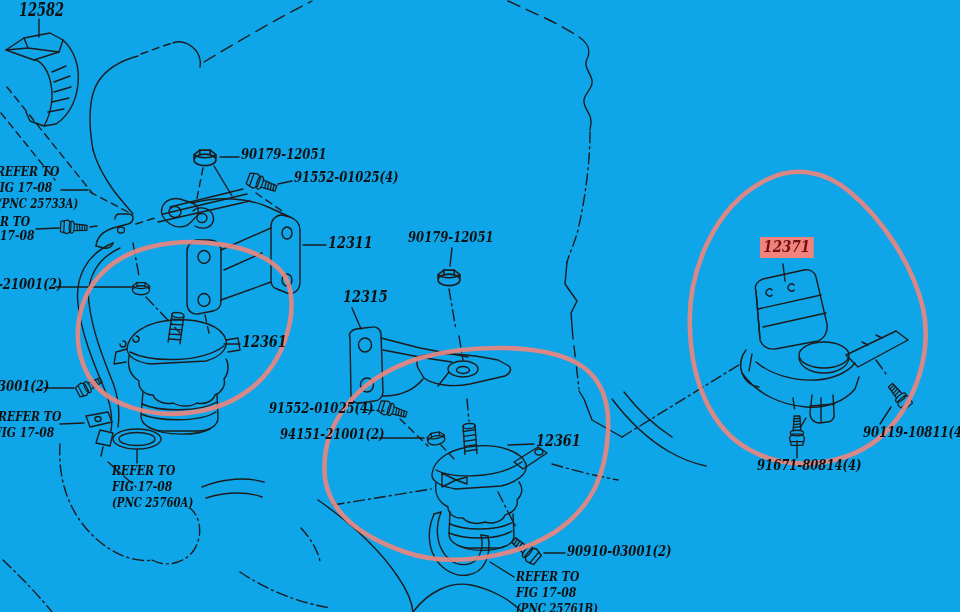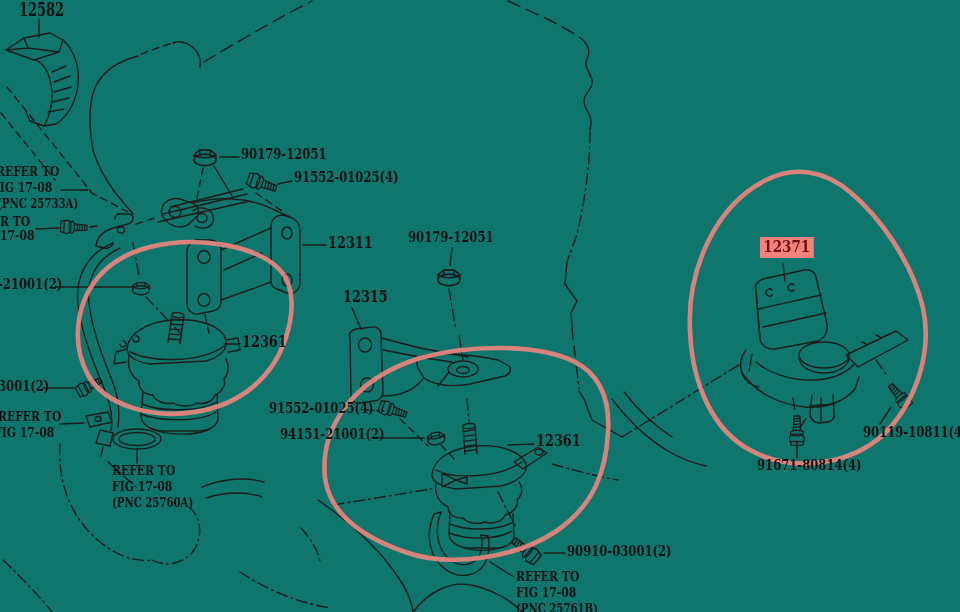--- a/index.html
+++ b/index.html
@@ -1,16 +1,16 @@
 <!DOCTYPE html>
 <html><head>
 <meta charset="utf-8">
 <style>
   html,body{margin:0;padding:0;background:#fff;}
-  #stage{position:relative;width:960px;height:612px;background:#0f766e;overflow:hidden;font-family:"DejaVu Serif",serif;}
+  #stage{position:relative;width:960px;height:612px;background:#0ea5e9;overflow:hidden;font-family:"DejaVu Serif",serif;font-style:italic;}
   svg{position:absolute;left:0;top:0;}
   .ln{fill:none;stroke:#1c1c1c;stroke-width:1.4;stroke-linecap:round;stroke-linejoin:round;}
   .dash{stroke-dasharray:7,5;}
   .ldash{stroke-dasharray:13,7;}
   .dd{stroke-dasharray:11,4,2,4;}
   .red{fill:none;stroke:#e9857e;stroke-width:4.6;stroke-linecap:round;opacity:.92;}
   .lbl{position:absolute;font-weight:bold;color:#111;white-space:nowrap;line-height:1;transform-origin:0 0;}
   .s18{font-size:18px;transform:scaleX(.72);}
   .s16{font-size:16.5px;transform:scaleX(.78);}
   .s14{font-size:14.5px;transform:scaleX(.8);}

